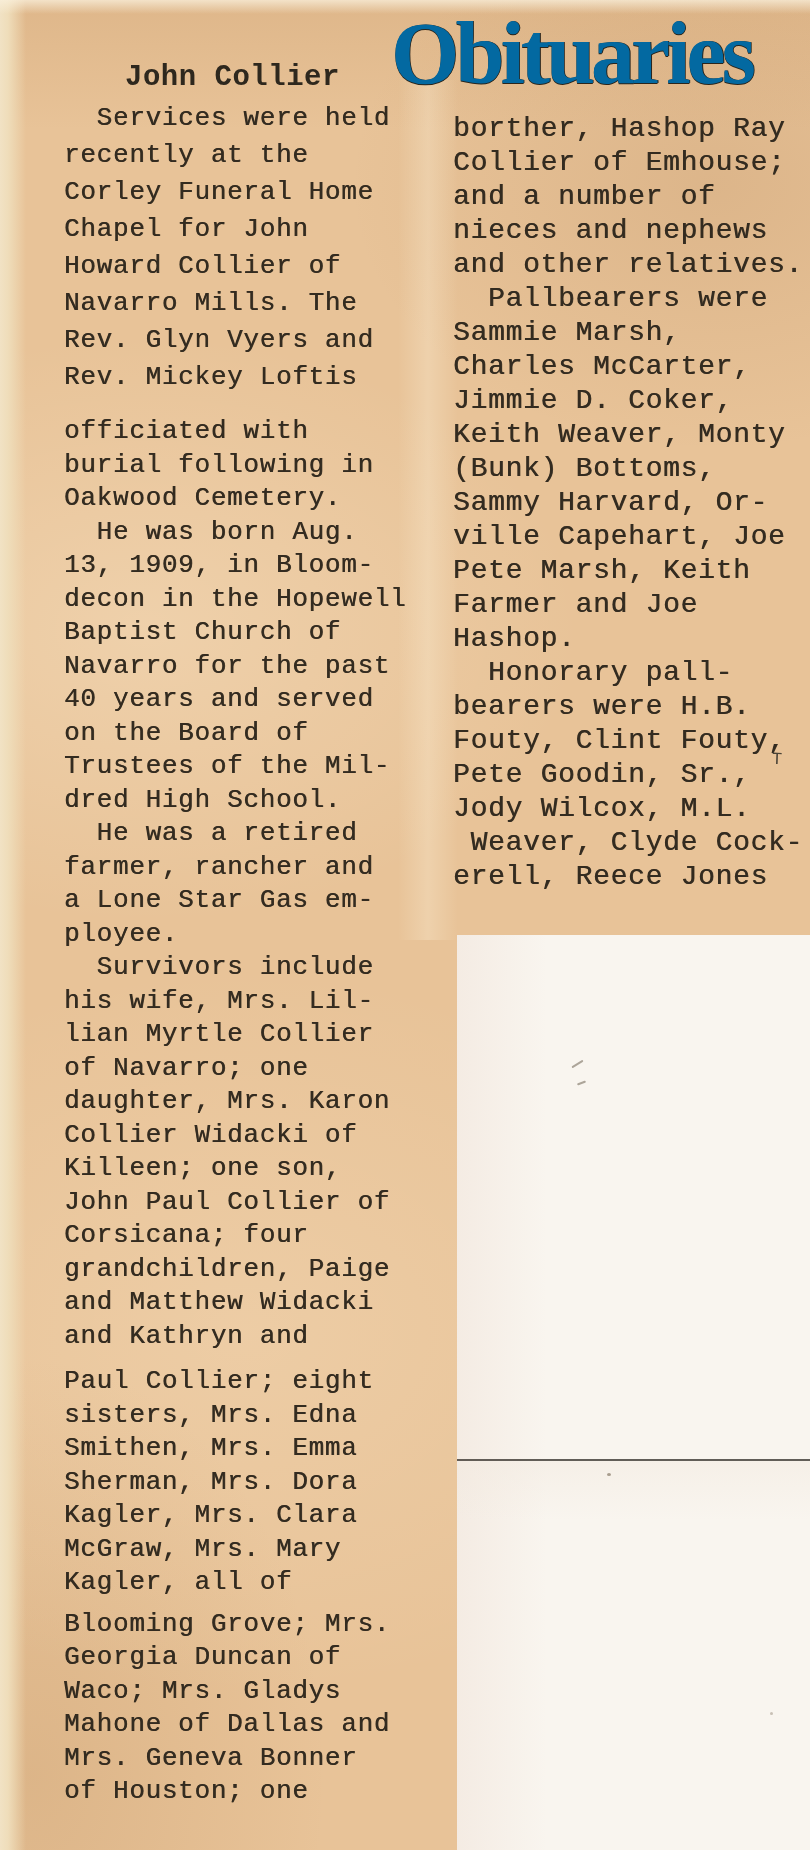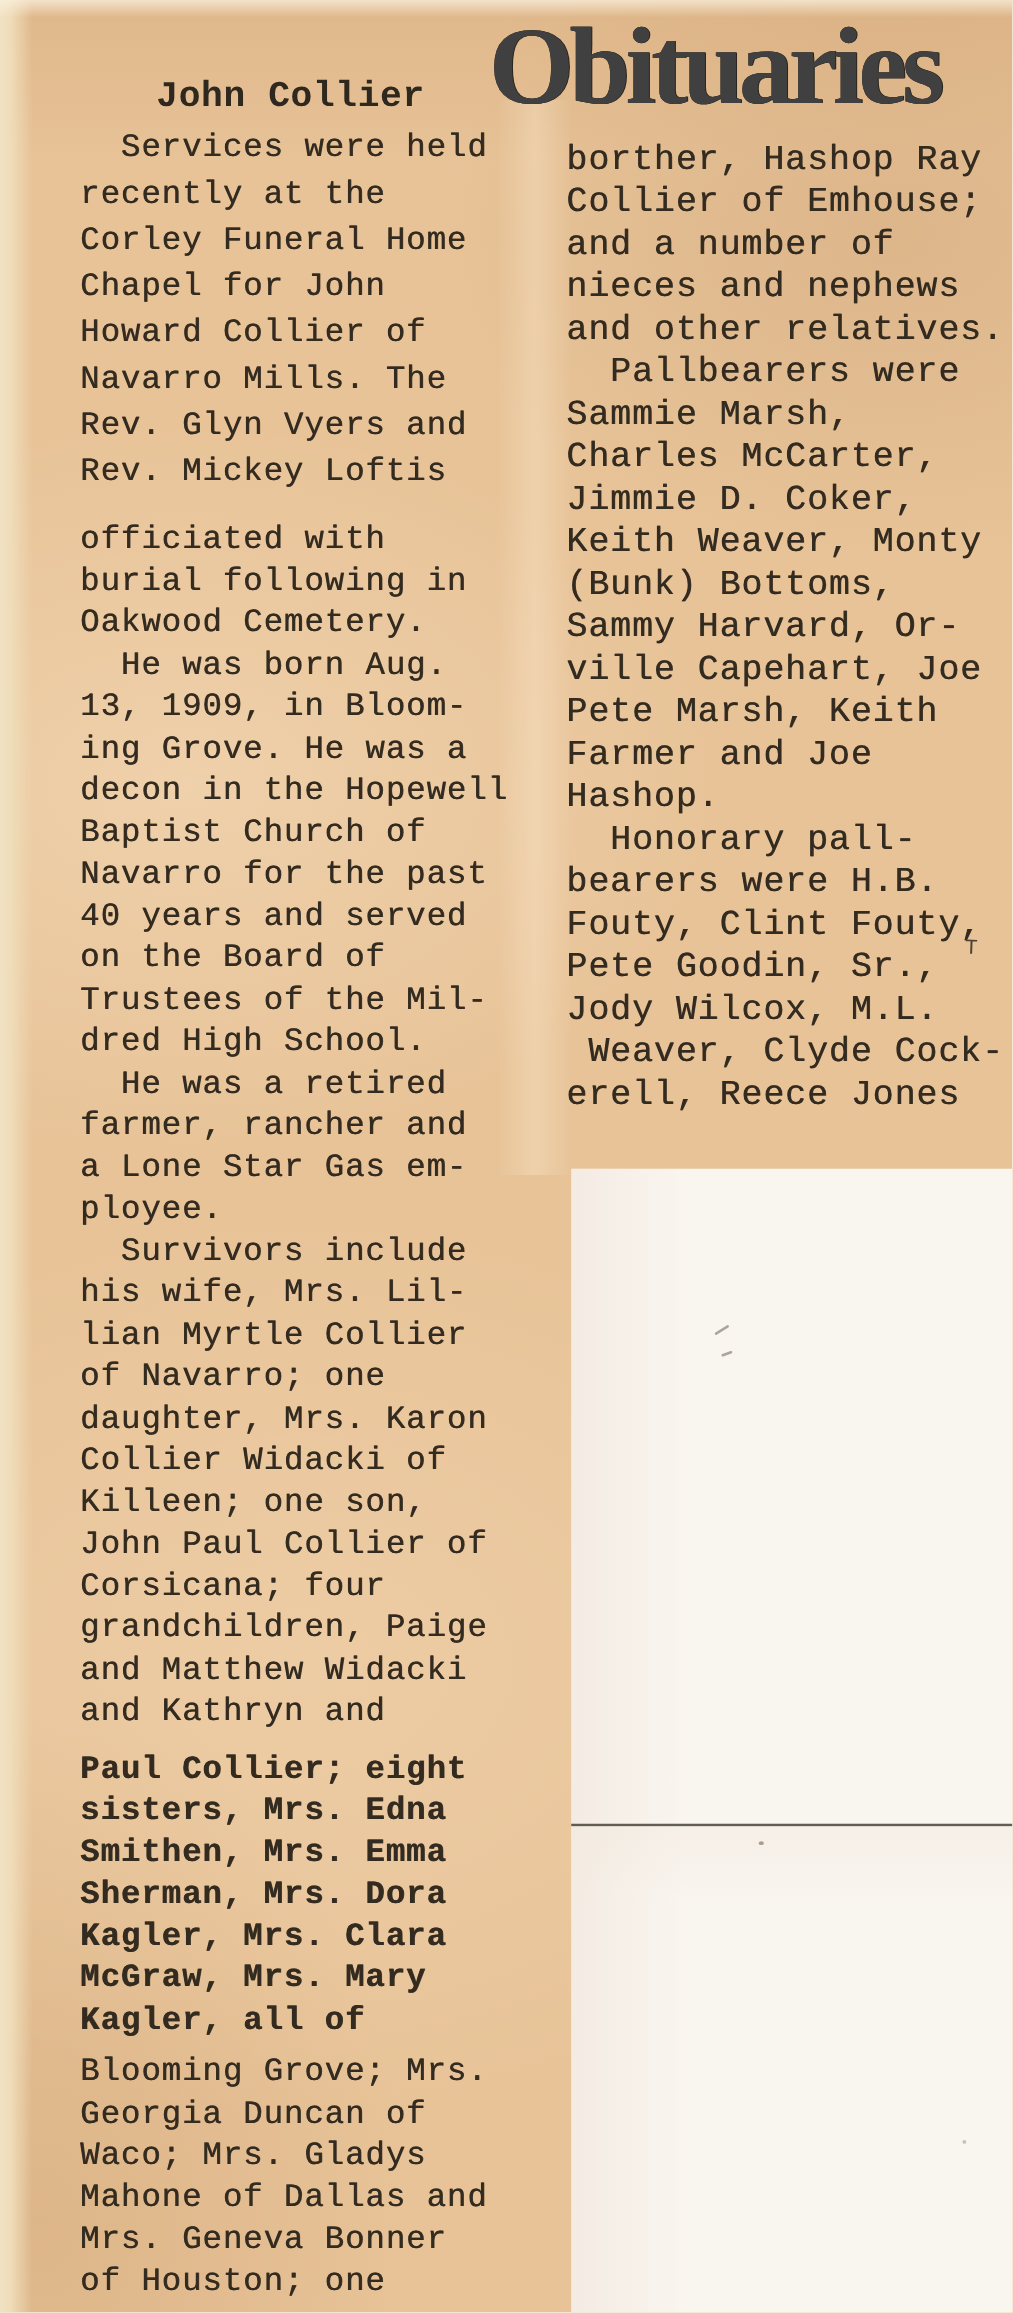--- a/index.html
+++ b/index.html
@@ -45,42 +45,42 @@
   }
   .white-lower{
     position:absolute;left:0;top:526px;width:353px;height:389px;
     background:linear-gradient(180deg, rgba(242,234,224,.5), rgba(242,234,224,0) 60px);
   }
   
   .masthead{
     position:absolute;left:391px;top:6px;margin:0;
     font-family:"Liberation Serif","DejaVu Serif",serif;
     font-weight:bold;font-size:88px;line-height:96px;letter-spacing:-4px;
-    color:#404040;
+    color:#0369a1;
     text-shadow:0.8px 0 0 #2b251c, 0 0.5px 0 #2b251c;
   }
   .headline{
     position:absolute;left:112px;top:48px;margin:13px;
     font-size:29px;font-weight:bold;letter-spacing:0.5px;
     color:#2e281e;
   }
   
   .col{
     position:absolute;
     color:#332b20;
     text-shadow:0.45px 0 0 rgba(51,43,32,.85);
   }
   .col .line{white-space:pre;}
   .col-left{
     left:64px;top:100px;width:345px;
     font-size:26px;line-height:33.5px;letter-spacing:0.7px;
   }
   .col-left .para:first-child .line{line-height:37px;}
   .col-left .para:nth-child(2){margin-top:19px;}
-  .col-left .para:nth-child(3){margin-top:12px;font-weight:bold;}
+  .col-left .para:nth-child(3){margin-top:12px;}
   .col-left .para:nth-child(4){margin-top:8px;}
   .col-right{
     left:453px;top:112px;width:355px;
     font-size:28px;line-height:34px;letter-spacing:0.7px;
   }
   
   .stray-mark{
     position:absolute;left:772px;top:750px;
     font-size:17px;color:#4a4336;transform:rotate(2deg);
     text-shadow:none;
@@ -121,21 +121,20 @@
         <div class="line">Navarro Mills. The</div>
         <div class="line">Rev. Glyn Vyers and</div>
         <div class="line">Rev. Mickey Loftis</div>
       </div>
       <div class="para">
         <div class="line">officiated with</div>
         <div class="line">burial following in</div>
         <div class="line">Oakwood Cemetery.</div>
         <div class="line">  He was born Aug.</div>
         <div class="line">13, 1909, in Bloom-</div>
-        <div class="line">ing Grove. He was a</div>
         <div class="line">decon in the Hopewell</div>
         <div class="line">Baptist Church of</div>
         <div class="line">Navarro for the past</div>
         <div class="line">40 years and served</div>
         <div class="line">on the Board of</div>
         <div class="line">Trustees of the Mil-</div>
         <div class="line">dred High School.</div>
         <div class="line">  He was a retired</div>
         <div class="line">farmer, rancher and</div>
         <div class="line">a Lone Star Gas em-</div>

